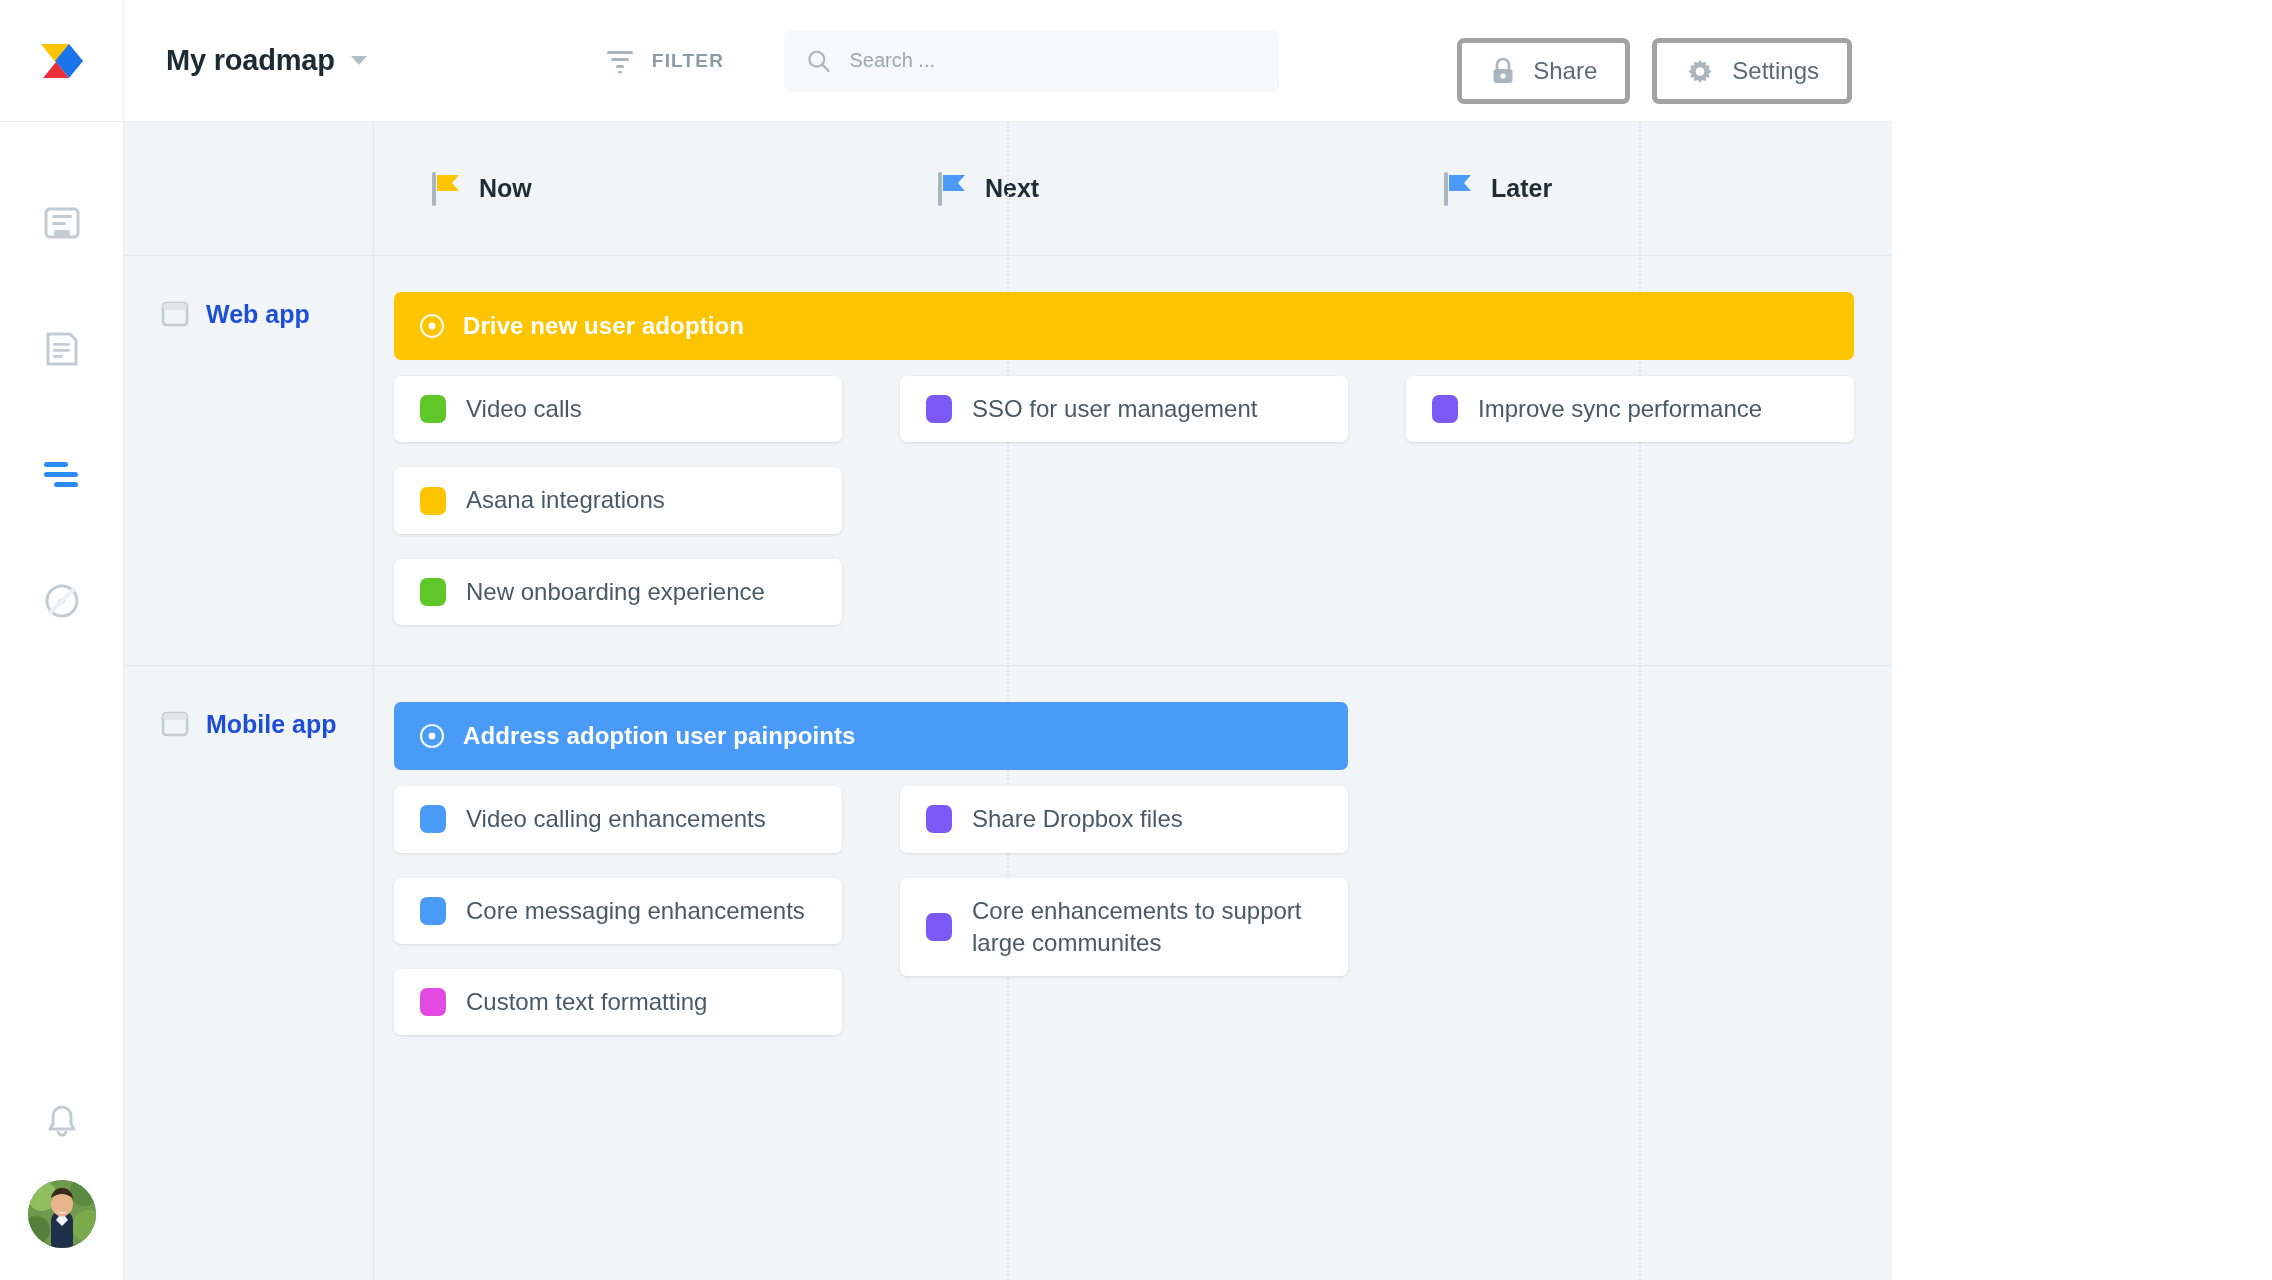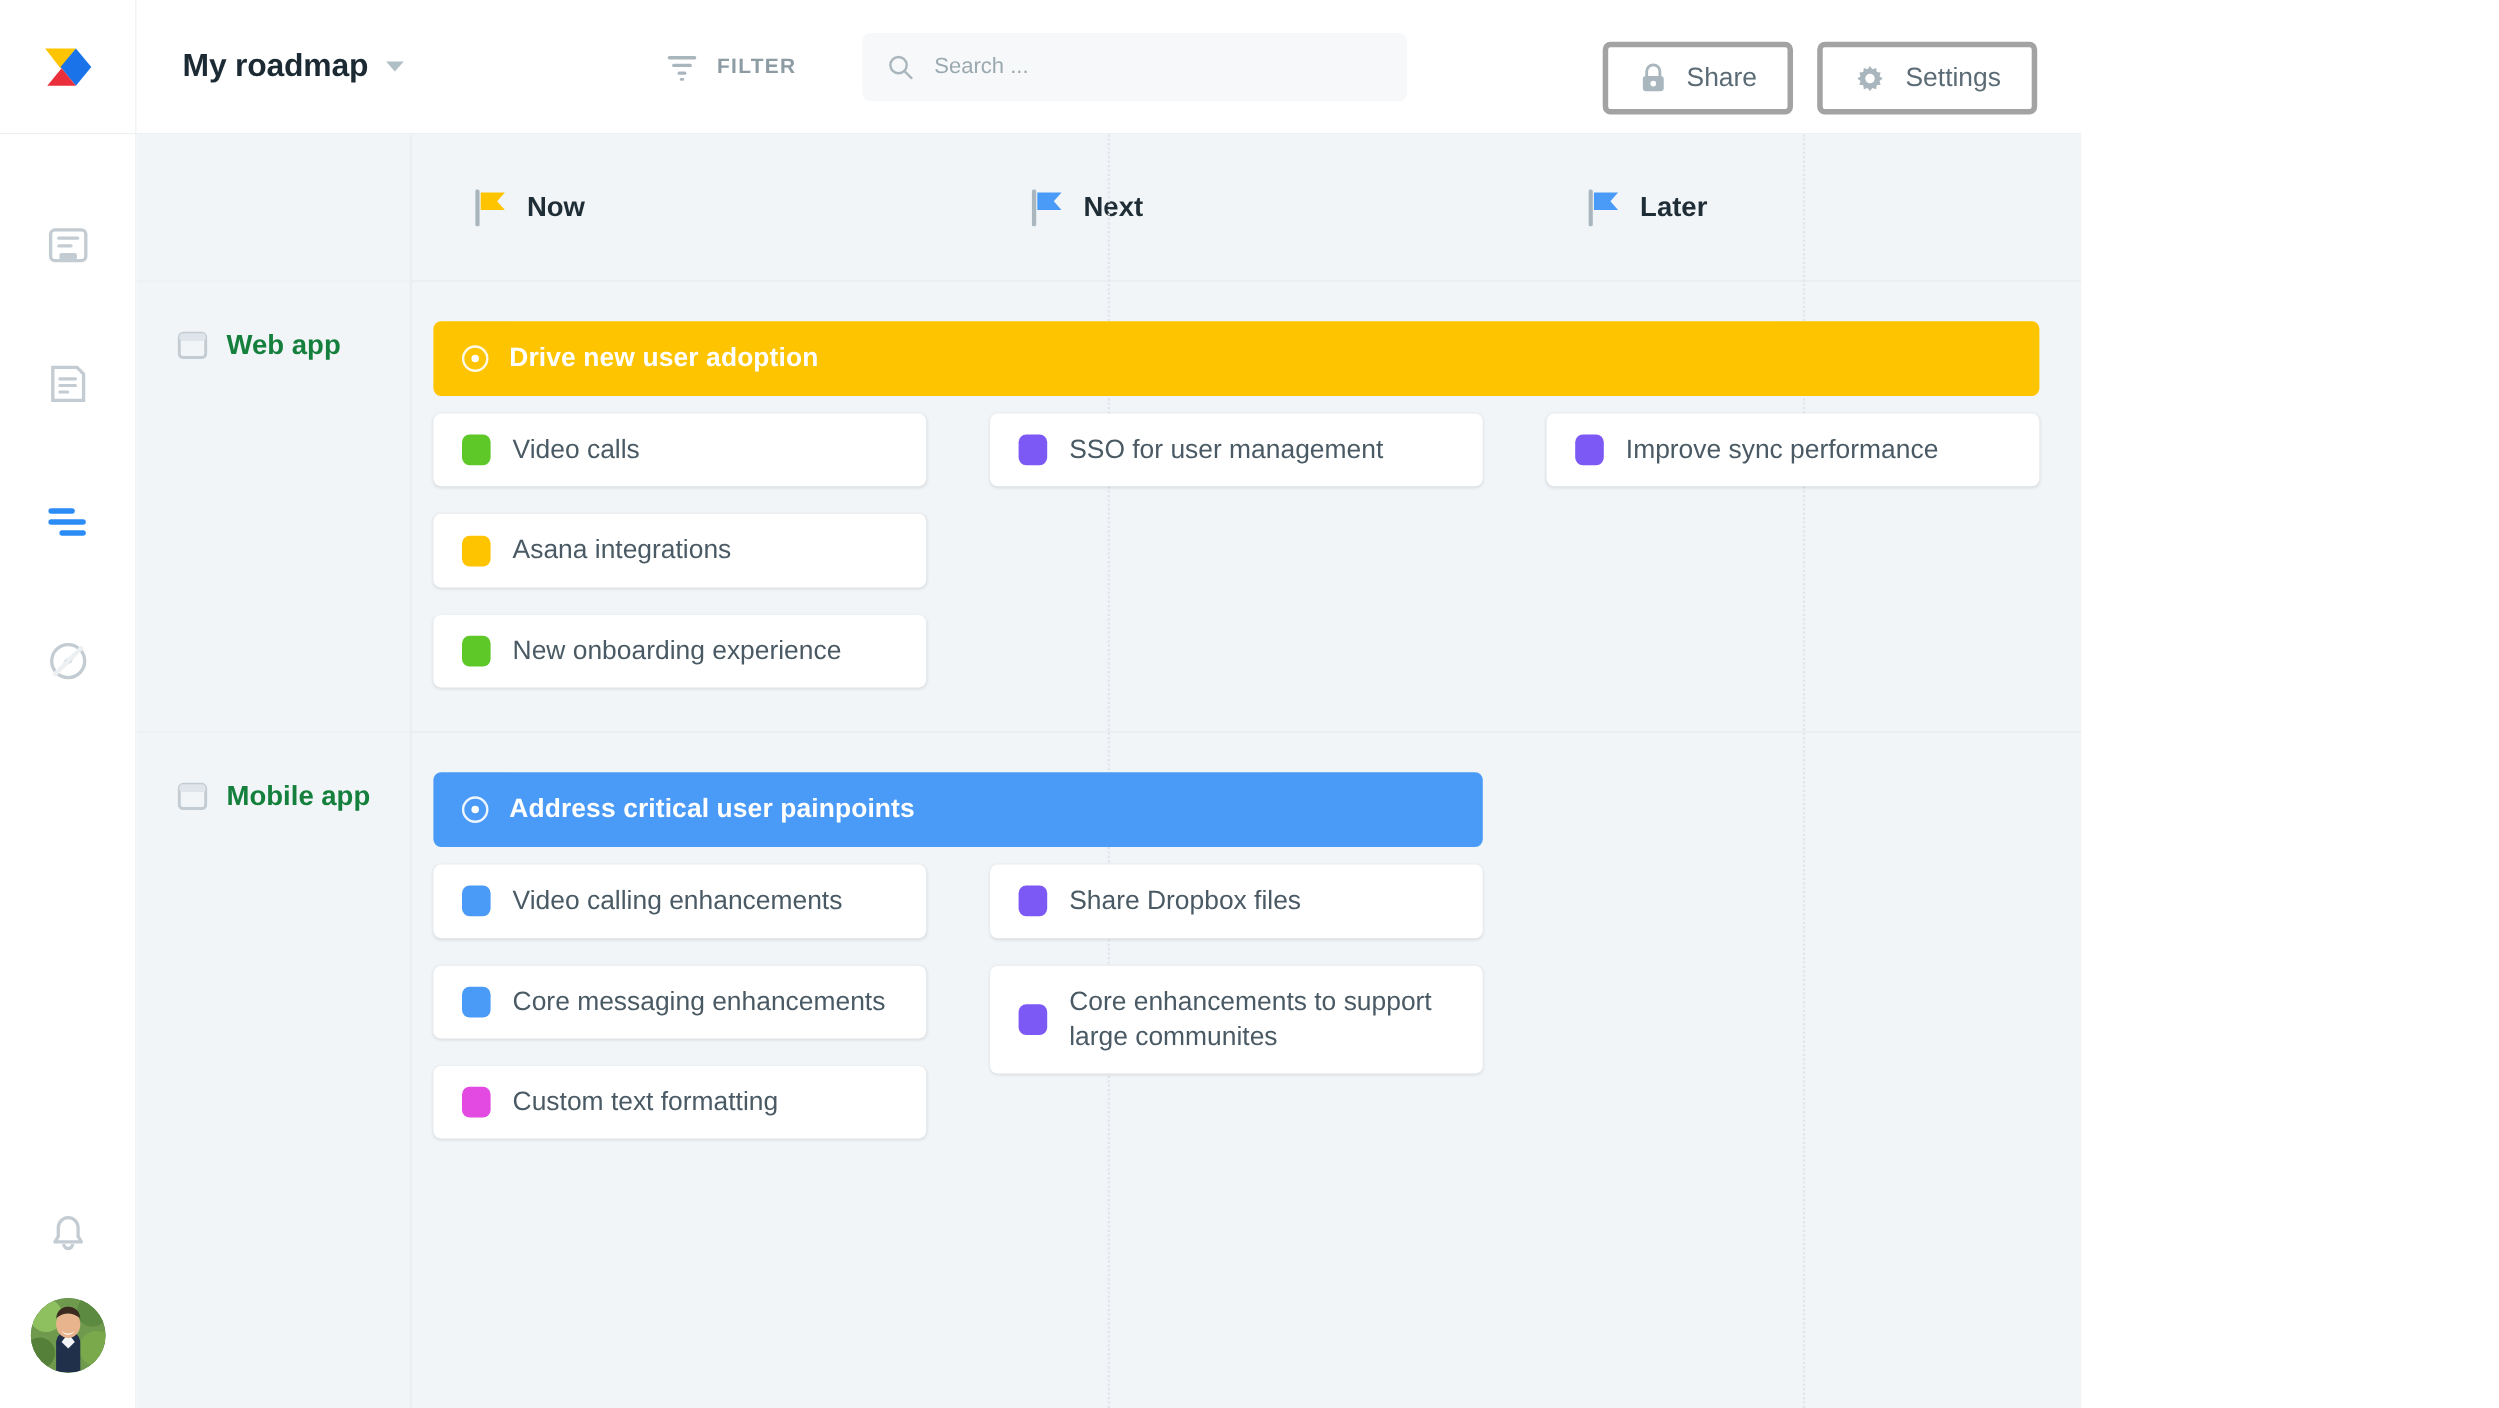--- a/index.html
+++ b/index.html
@@ -158,21 +158,21 @@
   }
   .lane.last { border-bottom: none; flex: 1; }
 
   .lane-label {
     width: 250px; min-width: 250px;
     border-right: 1px solid #e4e9ed;
     padding-top: 44px; padding-left: 37px;
     display: flex; align-items: flex-start; gap: 17px;
     background: #f2f5f7;
   }
-  .lane-label-text { font-size: 25px; font-weight: 600; color: #15803d; white-space: nowrap; text-align: center; }
+  .lane-label-text { font-size: 25px; font-weight: 600; color: #1d4ed8; white-space: nowrap; text-align: center; }
 
   .lane-content { flex: 1; min-width: 0; position: relative; padding-bottom: 40px; }
 
   
   .objective {
     height: 68px; margin: 36px 38px 0 20px;
     border-radius: 7px;
     display: flex; align-items: center; gap: 17px;
     padding-left: 24px;
     color: #ffffff; cursor: pointer;
@@ -410,21 +410,21 @@
                 <rect x="2" y="3" width="24" height="7" rx="3.5" fill="#dfe5ea"></rect>
               </svg>
               <span class="lane-label-text">Mobile app</span>
             </div>
             <div class="lane-content">
               <div class="objective" style="background: rgb(74, 155, 247); width: calc(66.6667% - 58px);">
                 <svg width="28" height="28" viewBox="0 0 28 28">
                   <circle cx="14" cy="14" r="11" fill="none" stroke="#ffffff" stroke-width="2.2" opacity="0.9"></circle>
                   <circle cx="14" cy="14" r="3.4" fill="#ffffff"></circle>
                 </svg>
-                <span class="objective-label">Address critical user painpoints</span>
+                <span class="objective-label">Address adoption user painpoints</span>
               </div>
               <div class="card-cols">
                 <div class="card-col">
                   <div class="card">
                     <span class="swatch" style="background:#4a9bf7"></span>
                     <span class="card-text">Video calling enhancements</span>
                   </div>
                   <div class="card">
                     <span class="swatch" style="background:#4a9bf7"></span>
                     <span class="card-text">Core messaging enhancements</span>

